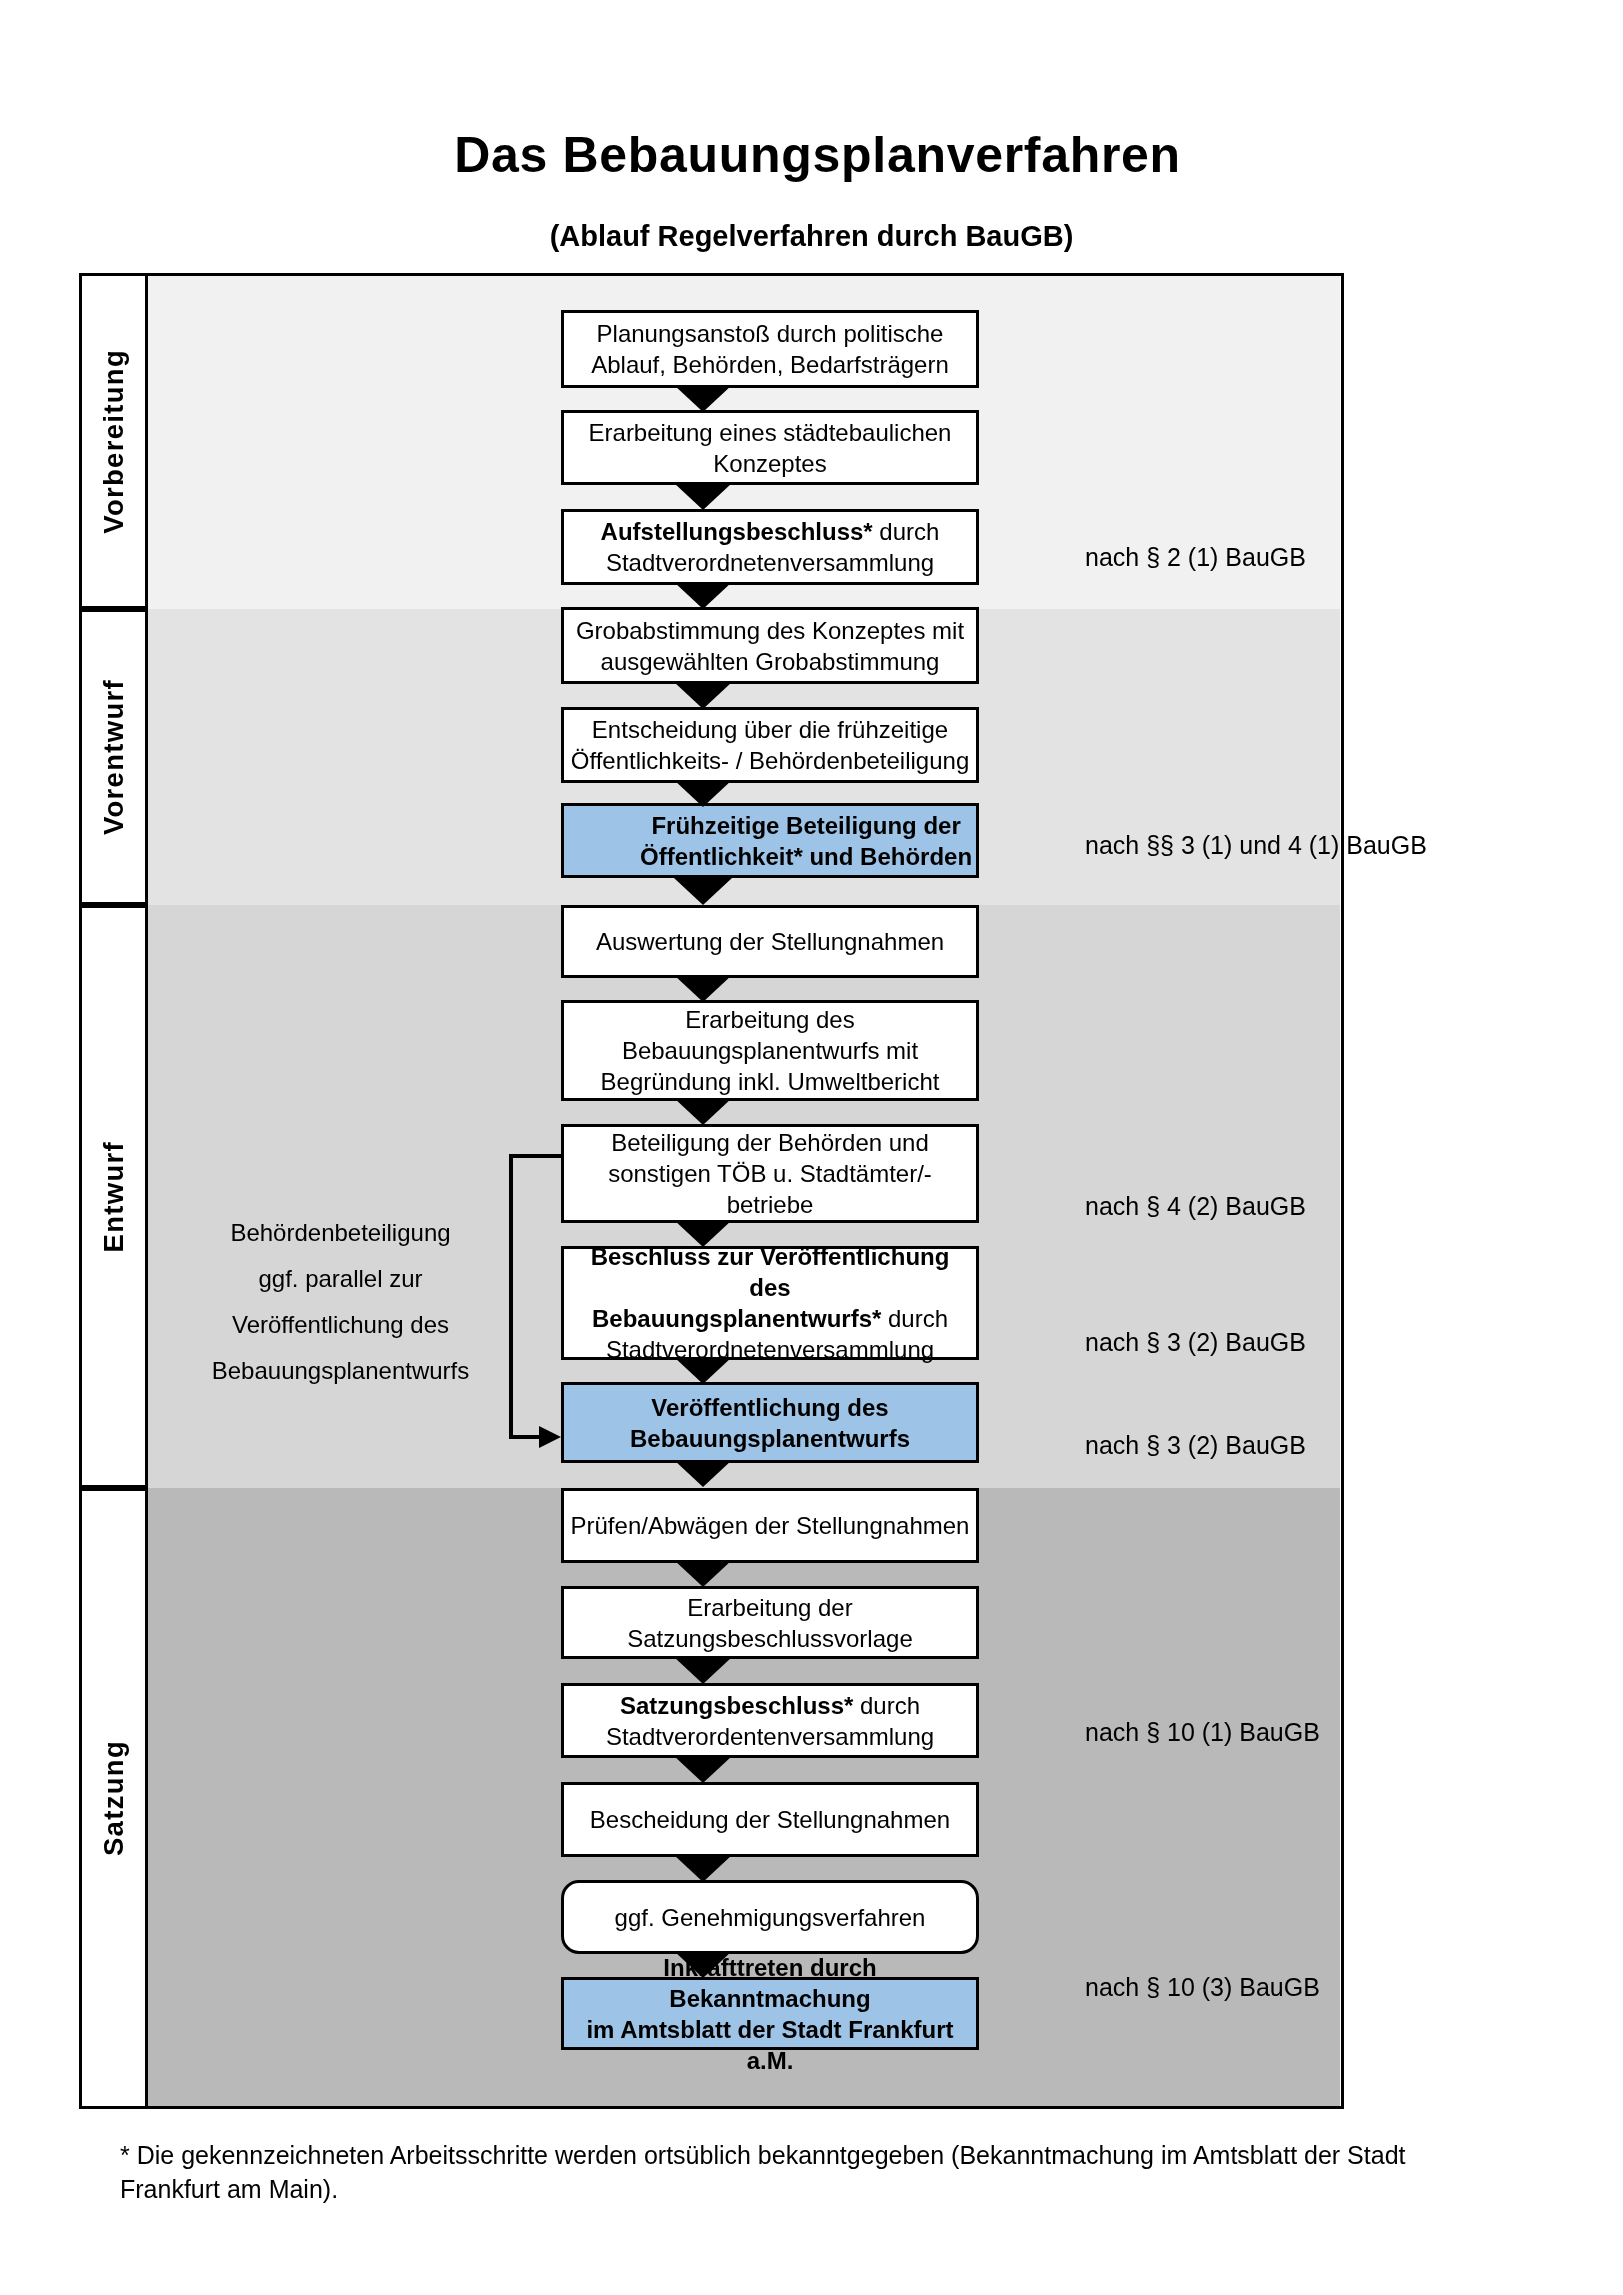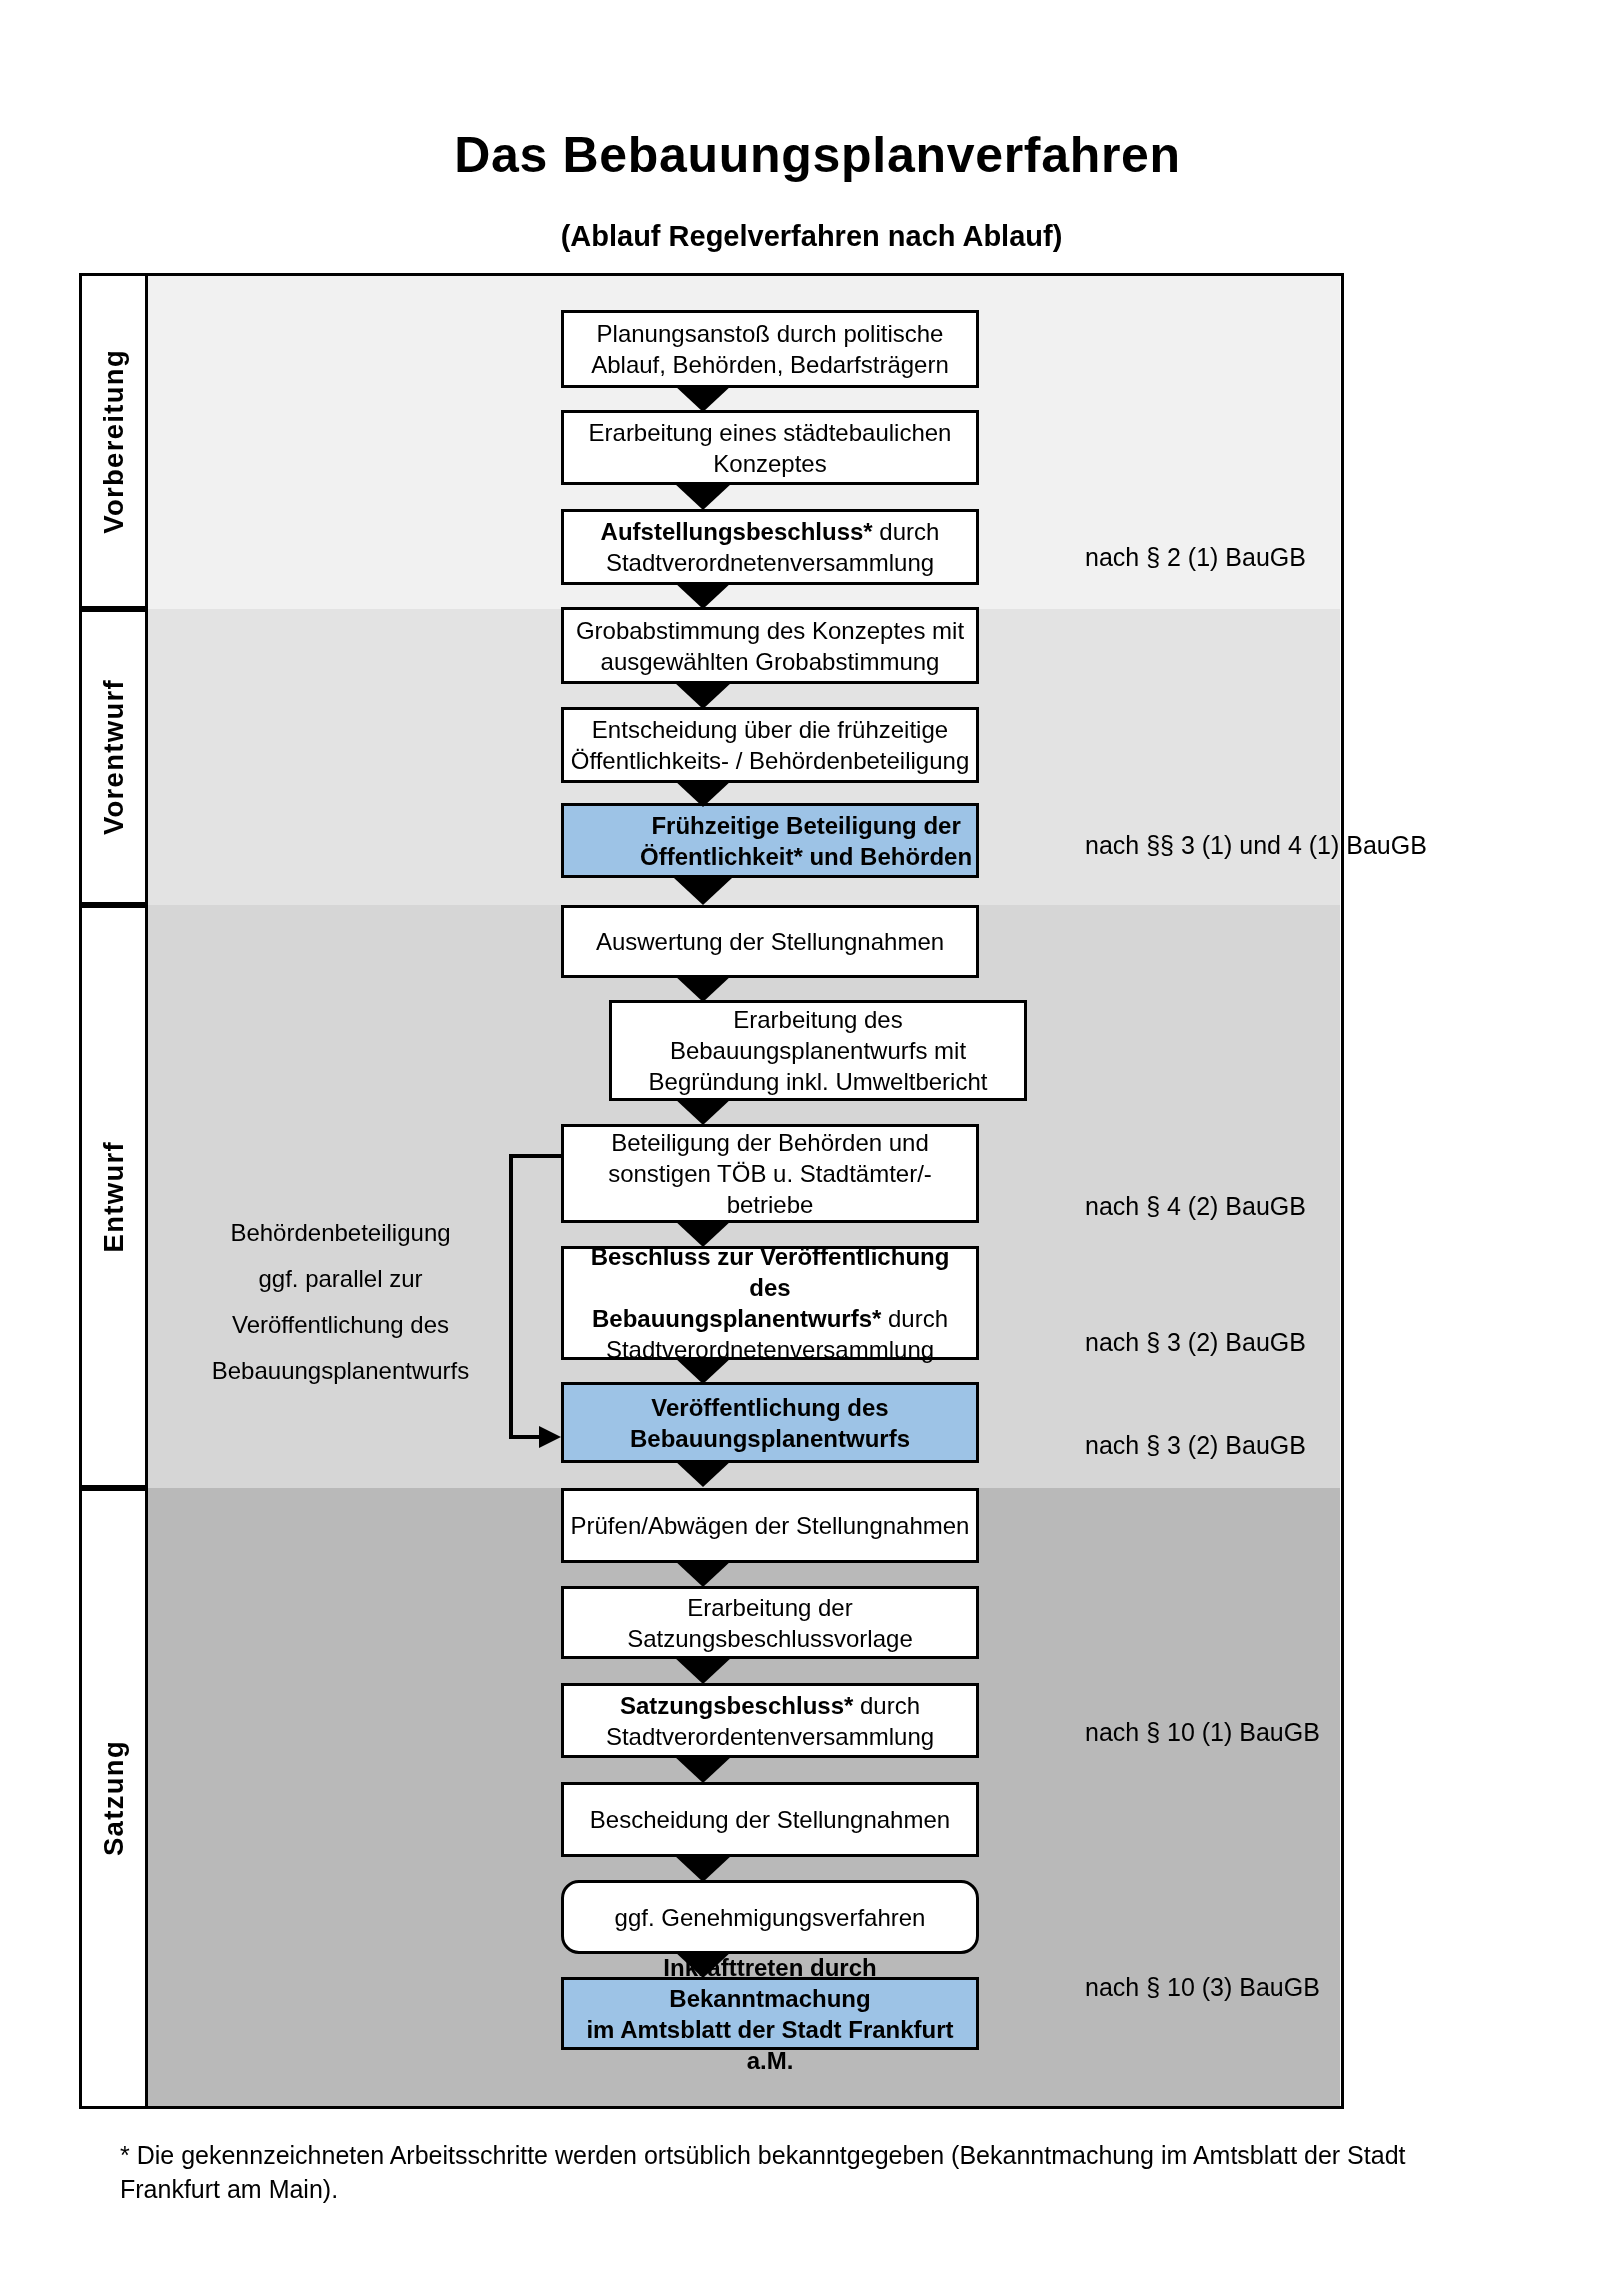--- a/index.html
+++ b/index.html
@@ -43,21 +43,21 @@
   .ref{position:absolute;left:1085px;font-size:25px;white-space:nowrap;}
   .footnote{position:absolute;left:120px;top:2138px;width:1348px;
        font-size:25px;line-height:34px;}
 </style>
 </head>
 <body>
 
 <div class="page">
 
   <div class="title">Das Bebauungsplanverfahren</div>
-  <div class="subtitle">(Ablauf Regelverfahren nach Ablauf)</div>
+  <div class="subtitle">(Ablauf Regelverfahren durch BauGB)</div>
 
   <div class="fill p1"></div>
   <div class="fill p2"></div>
   <div class="fill p3"></div>
   <div class="fill p4"></div>
 
   <div class="frame"></div>
 
   <div class="labelcell lc1">
     <span class="vlabel">Vorbereitung</span>
@@ -86,21 +86,21 @@
   </div>
   <div class="box" style="top:707px;height:76px;">
     <span><span>Entscheidung über die frühzeitige</span><br><span>Öffentlichkeits- / Behördenbeteiligung</span></span>
   </div>
   <div class="box hl" style="top:803px;height:75px;justify-content:flex-end;">
     <span><b>Frühzeitige Beteiligung der</b><br><b>Öffentlichkeit* und Behörden</b></span>
   </div>
   <div class="box" style="top:905px;height:73px;">
     <span><span>Auswertung der Stellungnahmen</span></span>
   </div>
-  <div class="box" style="top:1000px;height:101px;margin-left:48px;">
+  <div class="box" style="top:1000px;height:101px;">
     <span><span>Erarbeitung des</span><br><span>Bebauungsplanentwurfs mit</span><br><span>Begründung inkl. Umweltbericht</span></span>
   </div>
   <div class="box" style="top:1124px;height:99px;">
     <span><span>Beteiligung der Behörden und</span><br><span>sonstigen TÖB u. Stadtämter/-betriebe</span></span>
   </div>
   <div class="box" style="top:1246px;height:114px;">
     <span><b>Beschluss zur Veröffentlichung des</b><br><span><b>Bebauungsplanentwurfs*</b><span> durch</span></span><br><span>Stadtverordnetenversammlung</span></span>
   </div>
   <div class="box hl" style="top:1382px;height:81px;">
     <span><b>Veröffentlichung des</b><br><b>Bebauungsplanentwurfs</b></span>

